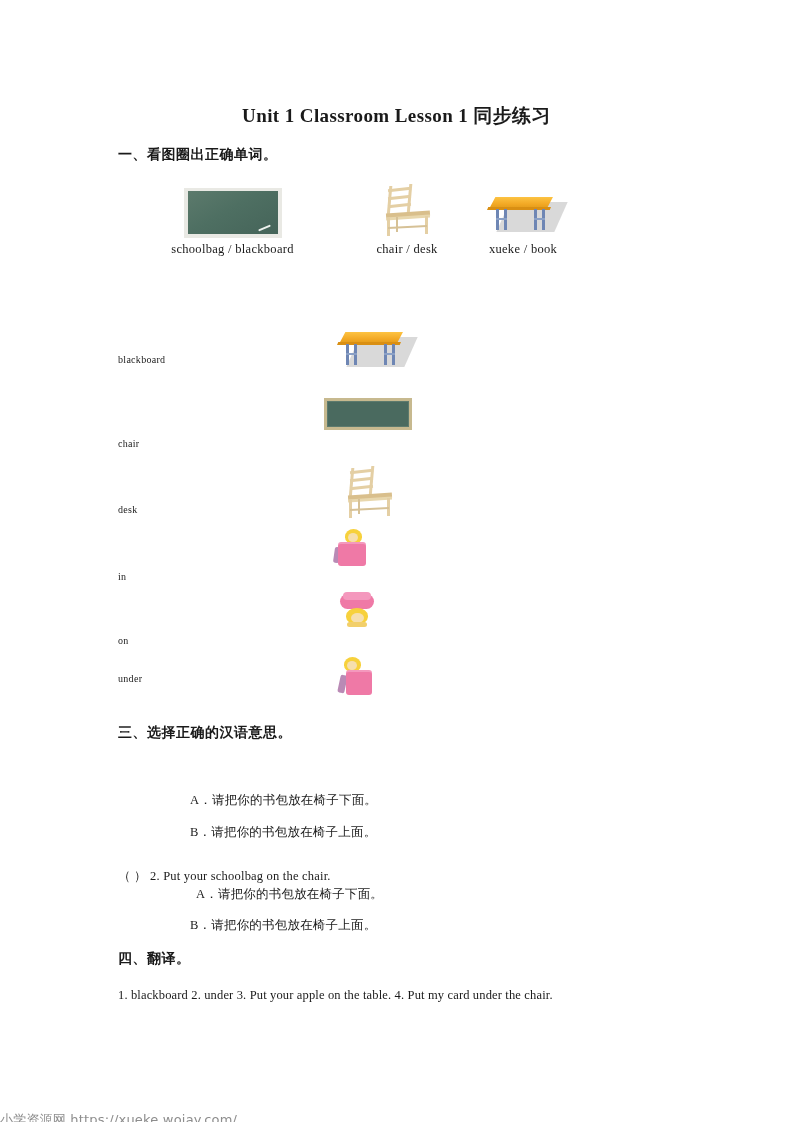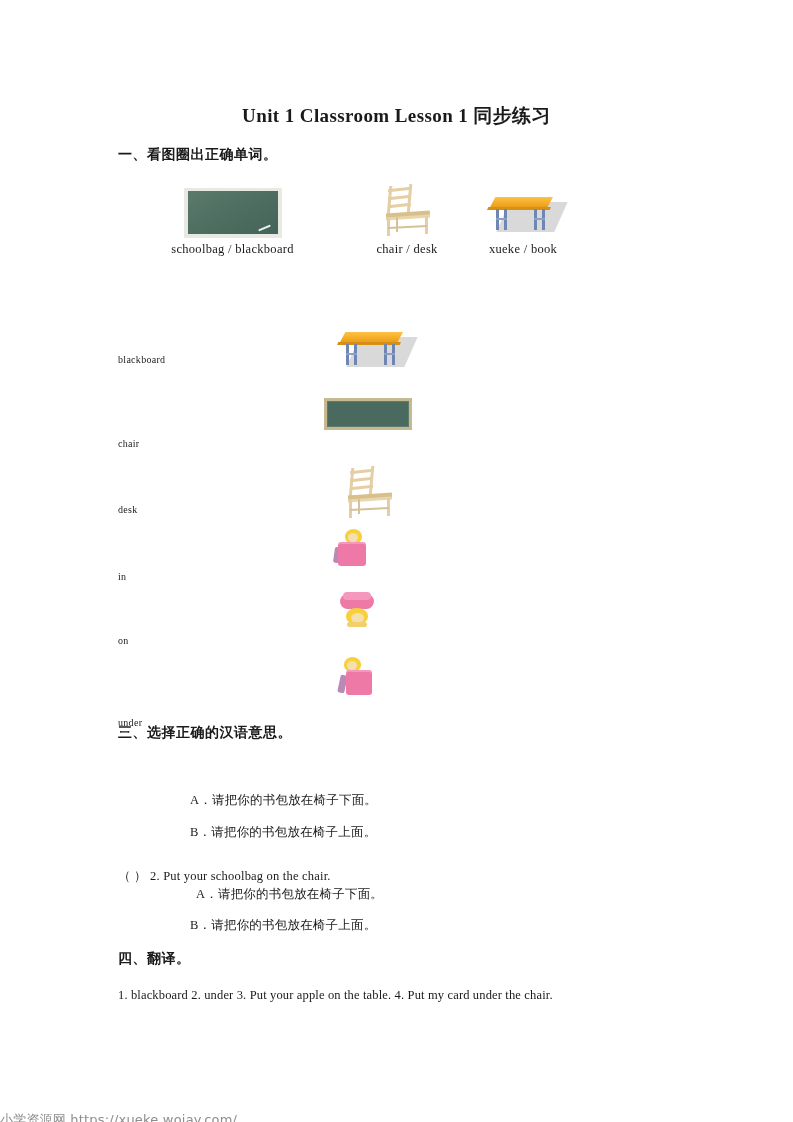--- a/index.html
+++ b/index.html
@@ -359,21 +359,21 @@
   </div>
 
 
   <div class="match-area">
 
     <div class="match-word" style="top:34px">blackboard</div>
     <div class="match-word" style="top:118px">chair</div>
     <div class="match-word" style="top:184px">desk</div>
     <div class="match-word" style="top:251px">in</div>
     <div class="match-word" style="top:315px">on</div>
-    <div class="match-word" style="top:397px">under</div>
+    <div class="match-word" style="top:353px">under</div>
 
     <div class="match-pic" style="left:337px; top:3px">
       <div class="desk-img">
         <div class="shadow"></div>
         <div class="top"></div>
         <div class="edge"></div>
         <div class="lg lg1"></div>
           <div class="lg lg2"></div>
         <div class="lg lg3"></div>
           <div class="lg lg4"></div>

